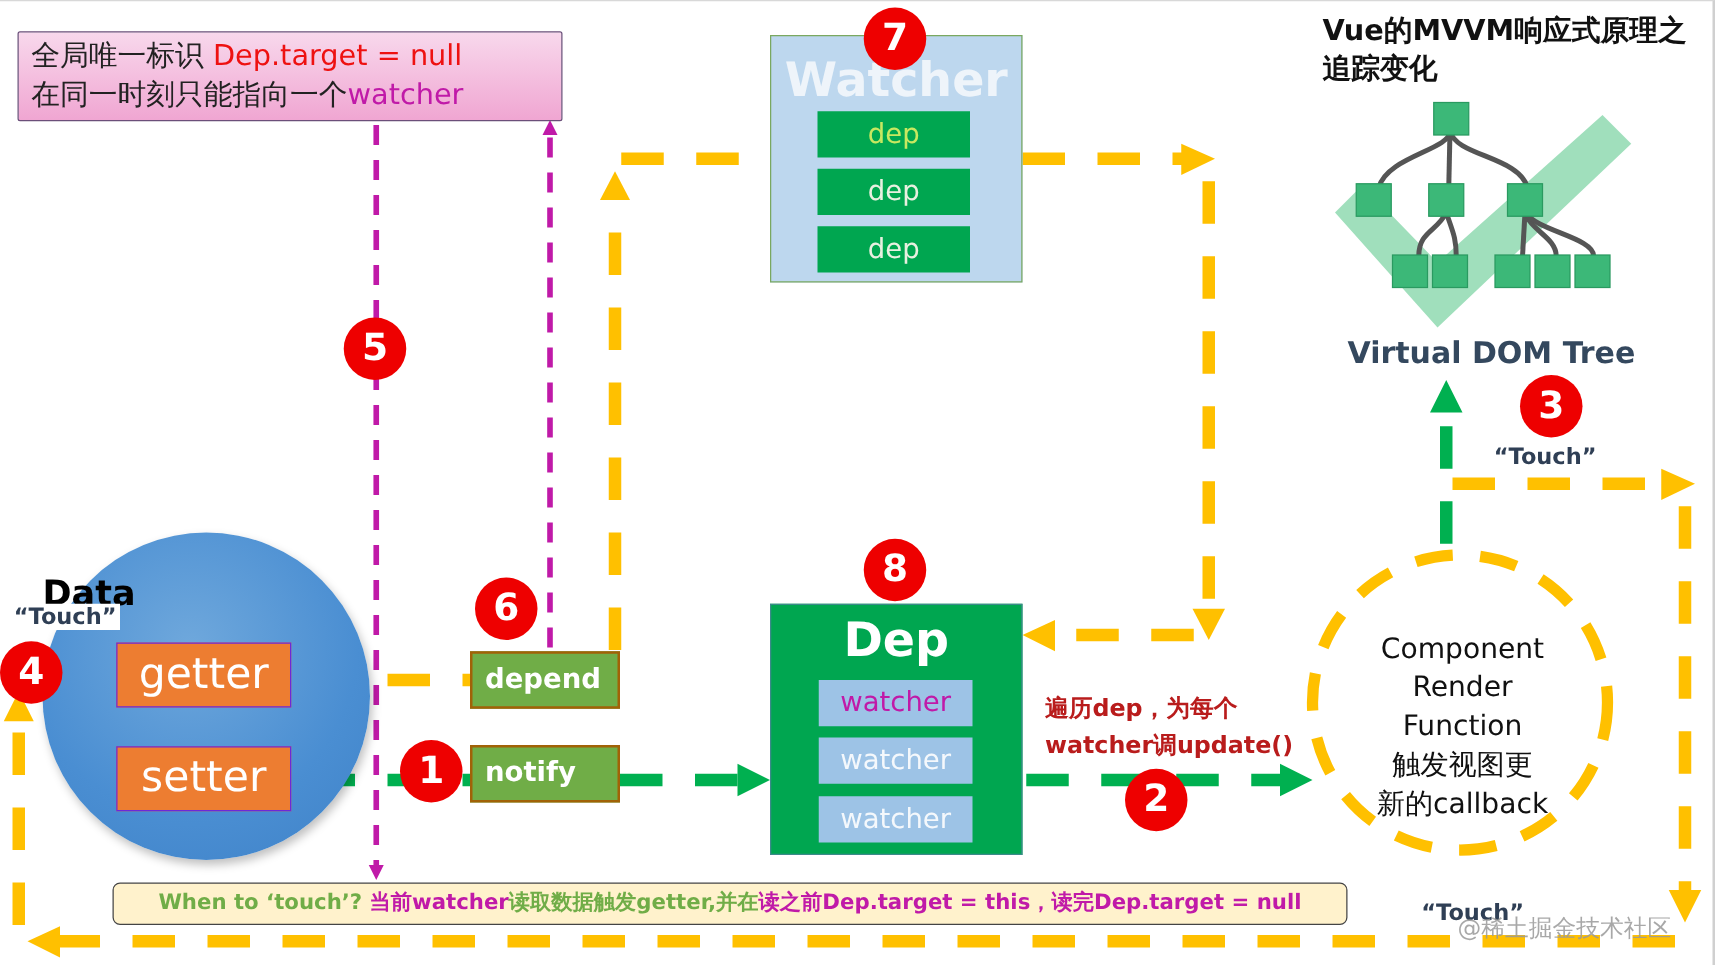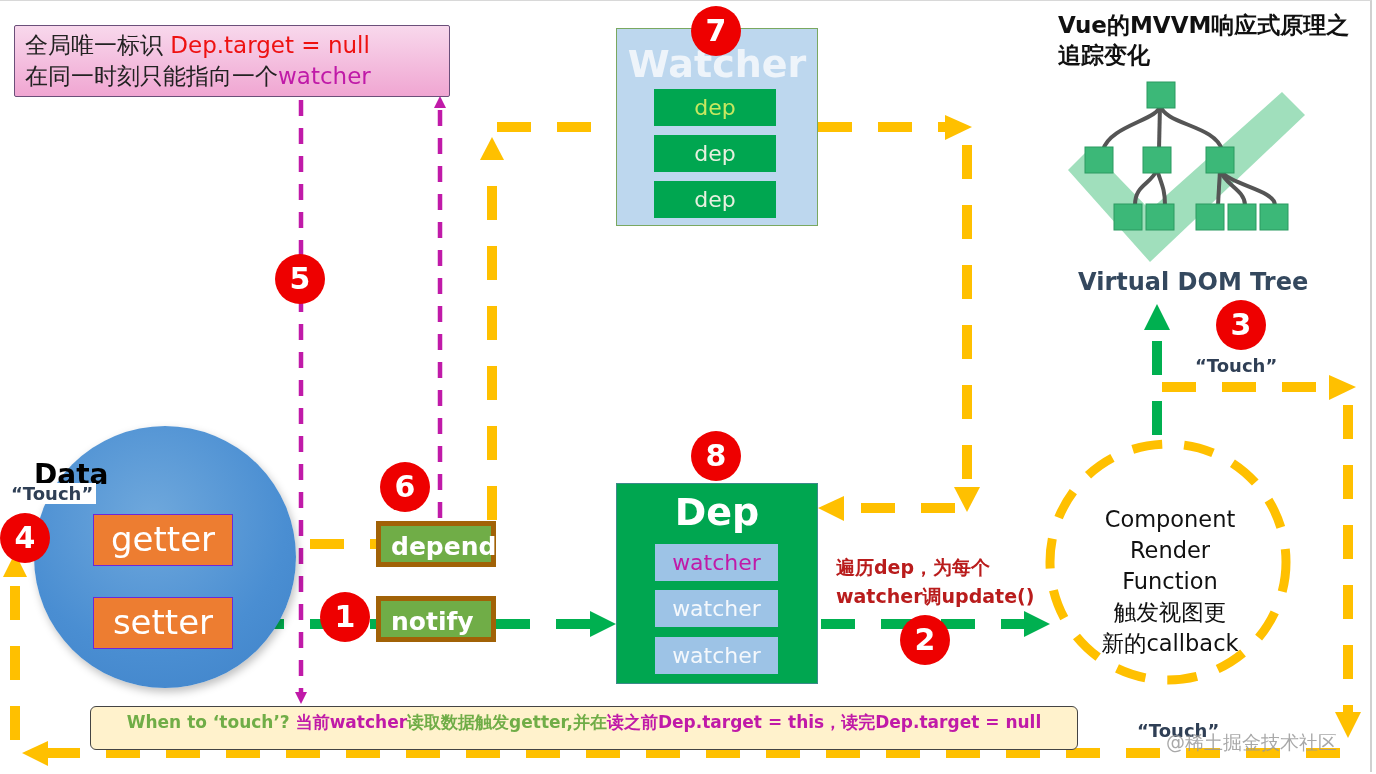--- a/index.html
+++ b/index.html
@@ -20,41 +20,41 @@
   .dep-item { width:122px; height:37px; left:654px; background:#00a650; color:#e8f0e0; text-align:center; font-size:22px; line-height:37px; }
   .dep-item.first { color:#c8e860; }
 
   .data-circle { left:34px; top:426px; width:262px; height:262px; border-radius:50%;
     background:radial-gradient(circle at 45% 35%,#6fa8dc 0%,#4a8ed2 60%,#3f82c8 100%);
     box-shadow:2px 4px 8px rgba(0,0,0,0.25); }
   .data-title { left:34px; top:458px; width:262px; font-size:28px; font-weight:bold; color:#000000; }
   .orange-box { left:93px; width:140px; height:52px; background:#ed7d31; border:1px solid #6d28d9; box-sizing:border-box;
     color:#fff; font-size:34px; line-height:48px; text-align:center; }
 
-  .green-btn { left:376px; width:120px; height:46px; background:#70ad47; border:5px solid #a16207; box-sizing:border-box;
-    color:#fff; font-size:25px; font-weight:bold; line-height:42px; padding-left:10px; }
+  .green-btn { left:376px; width:120px; height:46px; background:#70ad47; border:2px solid #a16207; box-sizing:border-box;
+    color:#fff; font-size:22px; font-weight:bold; line-height:42px; padding-left:10px; }
 
   .dep-box { left:616px; top:483px; width:202px; height:201px; background:#00a650; border:1px solid #3c8a8a; box-sizing:border-box; }
   .dep-title { left:616px; top:490px; width:202px; text-align:center; font-size:38px; font-weight:bold; color:#fff; }
   .watcher-item { left:655px; width:123px; height:37px; background:#9dc3e6; color:#f4f8fc; text-align:center; font-size:22px; line-height:37px; }
   .watcher-item.first { color:#c01aa8; }
 
   .badge { width:50px; height:50px; border-radius:50%; background:#ee0000; color:#fff; font-weight:bold;
     font-size:30px; line-height:50px; text-align:center; }
 
   .touch { font-family:"DejaVu Sans", sans-serif; font-weight:bold; font-size:18px; color:#2f3f55; }
 
   .title-main { left:1058px; top:10px; width:312px; font-size:23px; font-weight:bold; color:#111; line-height:30px; }
   .vdom-label { left:1078px; top:268px; font-size:24px; font-weight:bold; color:#34485e; }
 
   .render-text { left:1060px; top:488px; width:220px; text-align:center; font-size:22.5px; line-height:31px; color:#111;margin-top:16px; }
 
   .green-note { left:836px; top:553px; font-size:19px; font-weight:bold; color:#b91c1c; line-height:29px; }
 
-  .bottom-note { left:90px; top:706px; width:988px; height:44px; background:#fff2cc; border:1.5px solid #444;
+  .bottom-note { left:90px; top:706px; width:988px; height:34px; background:#fff2cc; border:1.5px solid #444;
     border-radius:6px; box-sizing:border-box; text-align:center; font-size:17px; font-weight:bold; line-height:31px; white-space:nowrap; }
   .g { color:#70ad47; } .m { color:#c01aa8; }
 
   .watermark { left:1166px; top:730px; font-size:19px; color:#9a9a9a; opacity:0.85; }
 </style>
 </head>
 <body>
 
 <div class="frame"></div>
 

